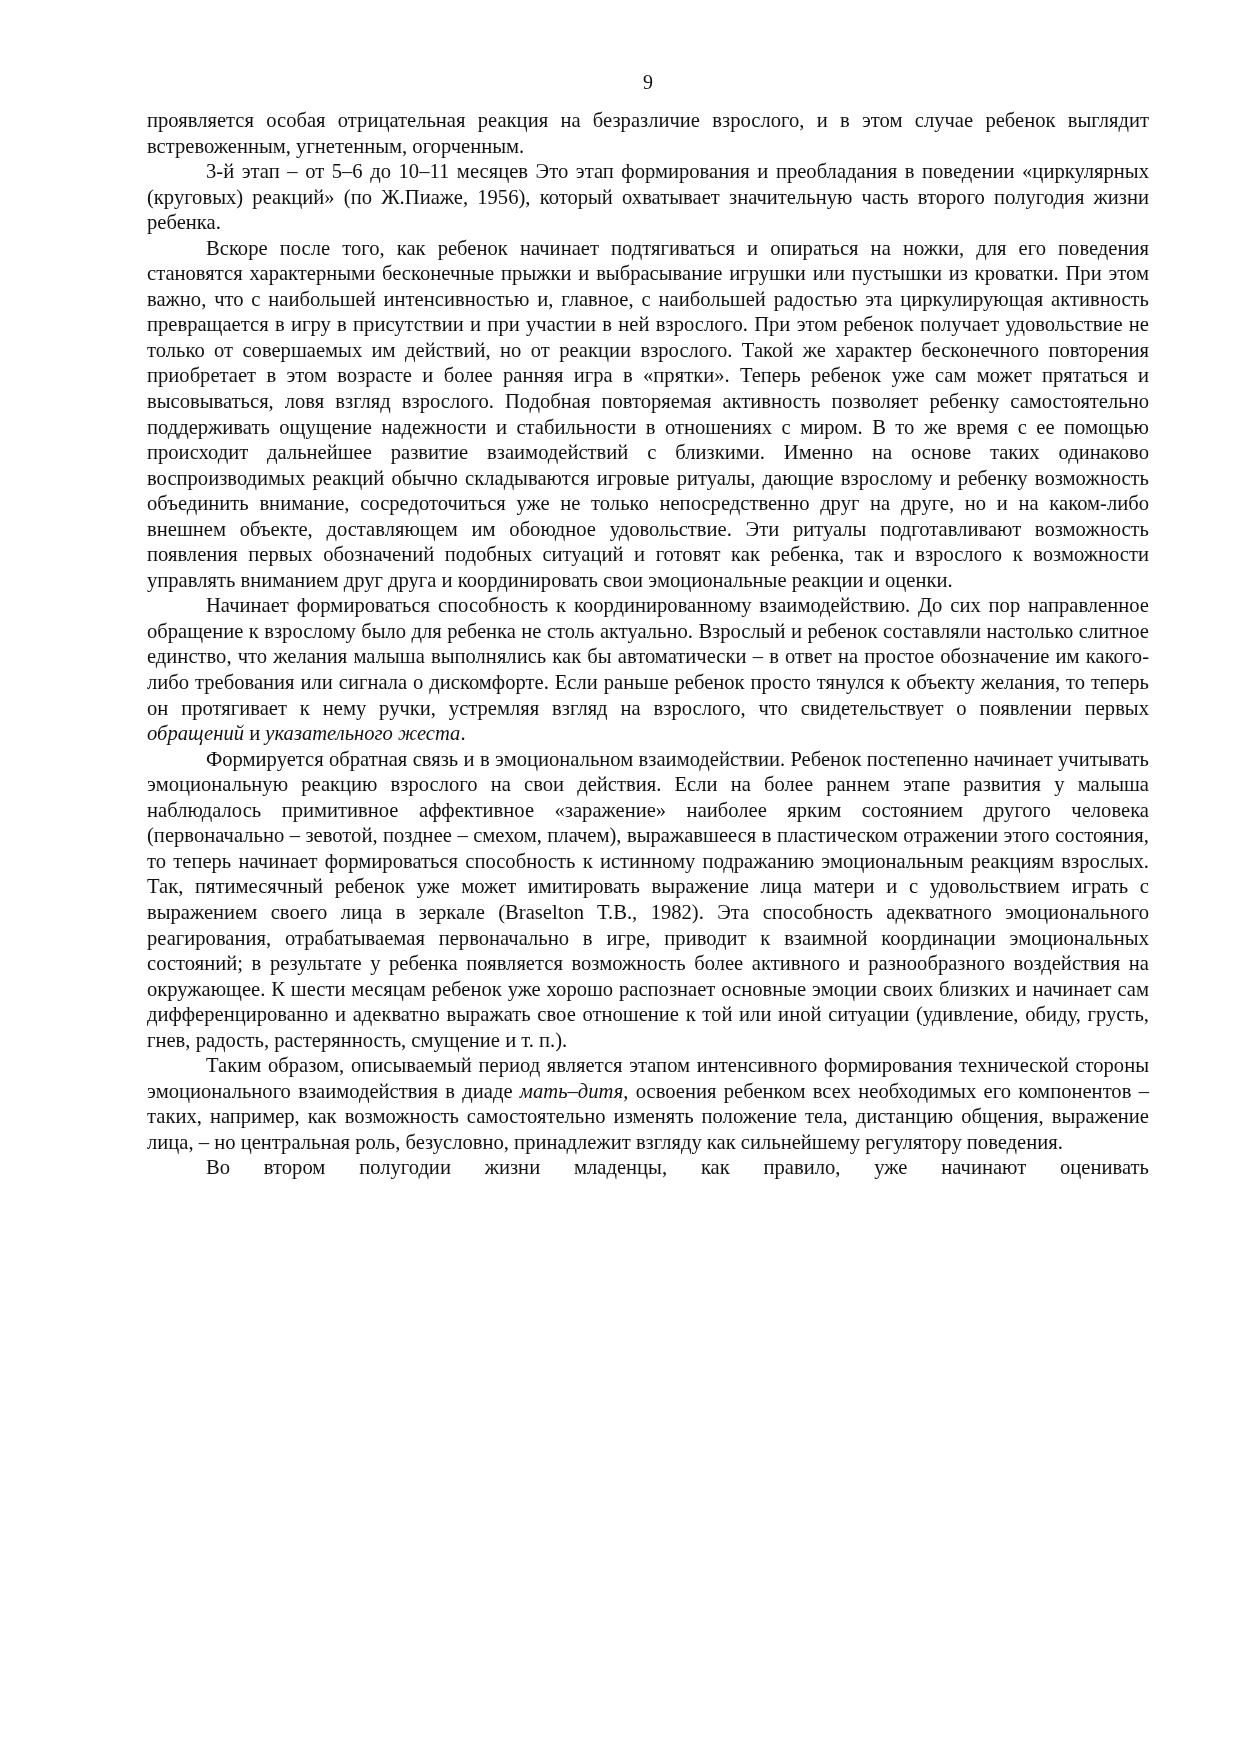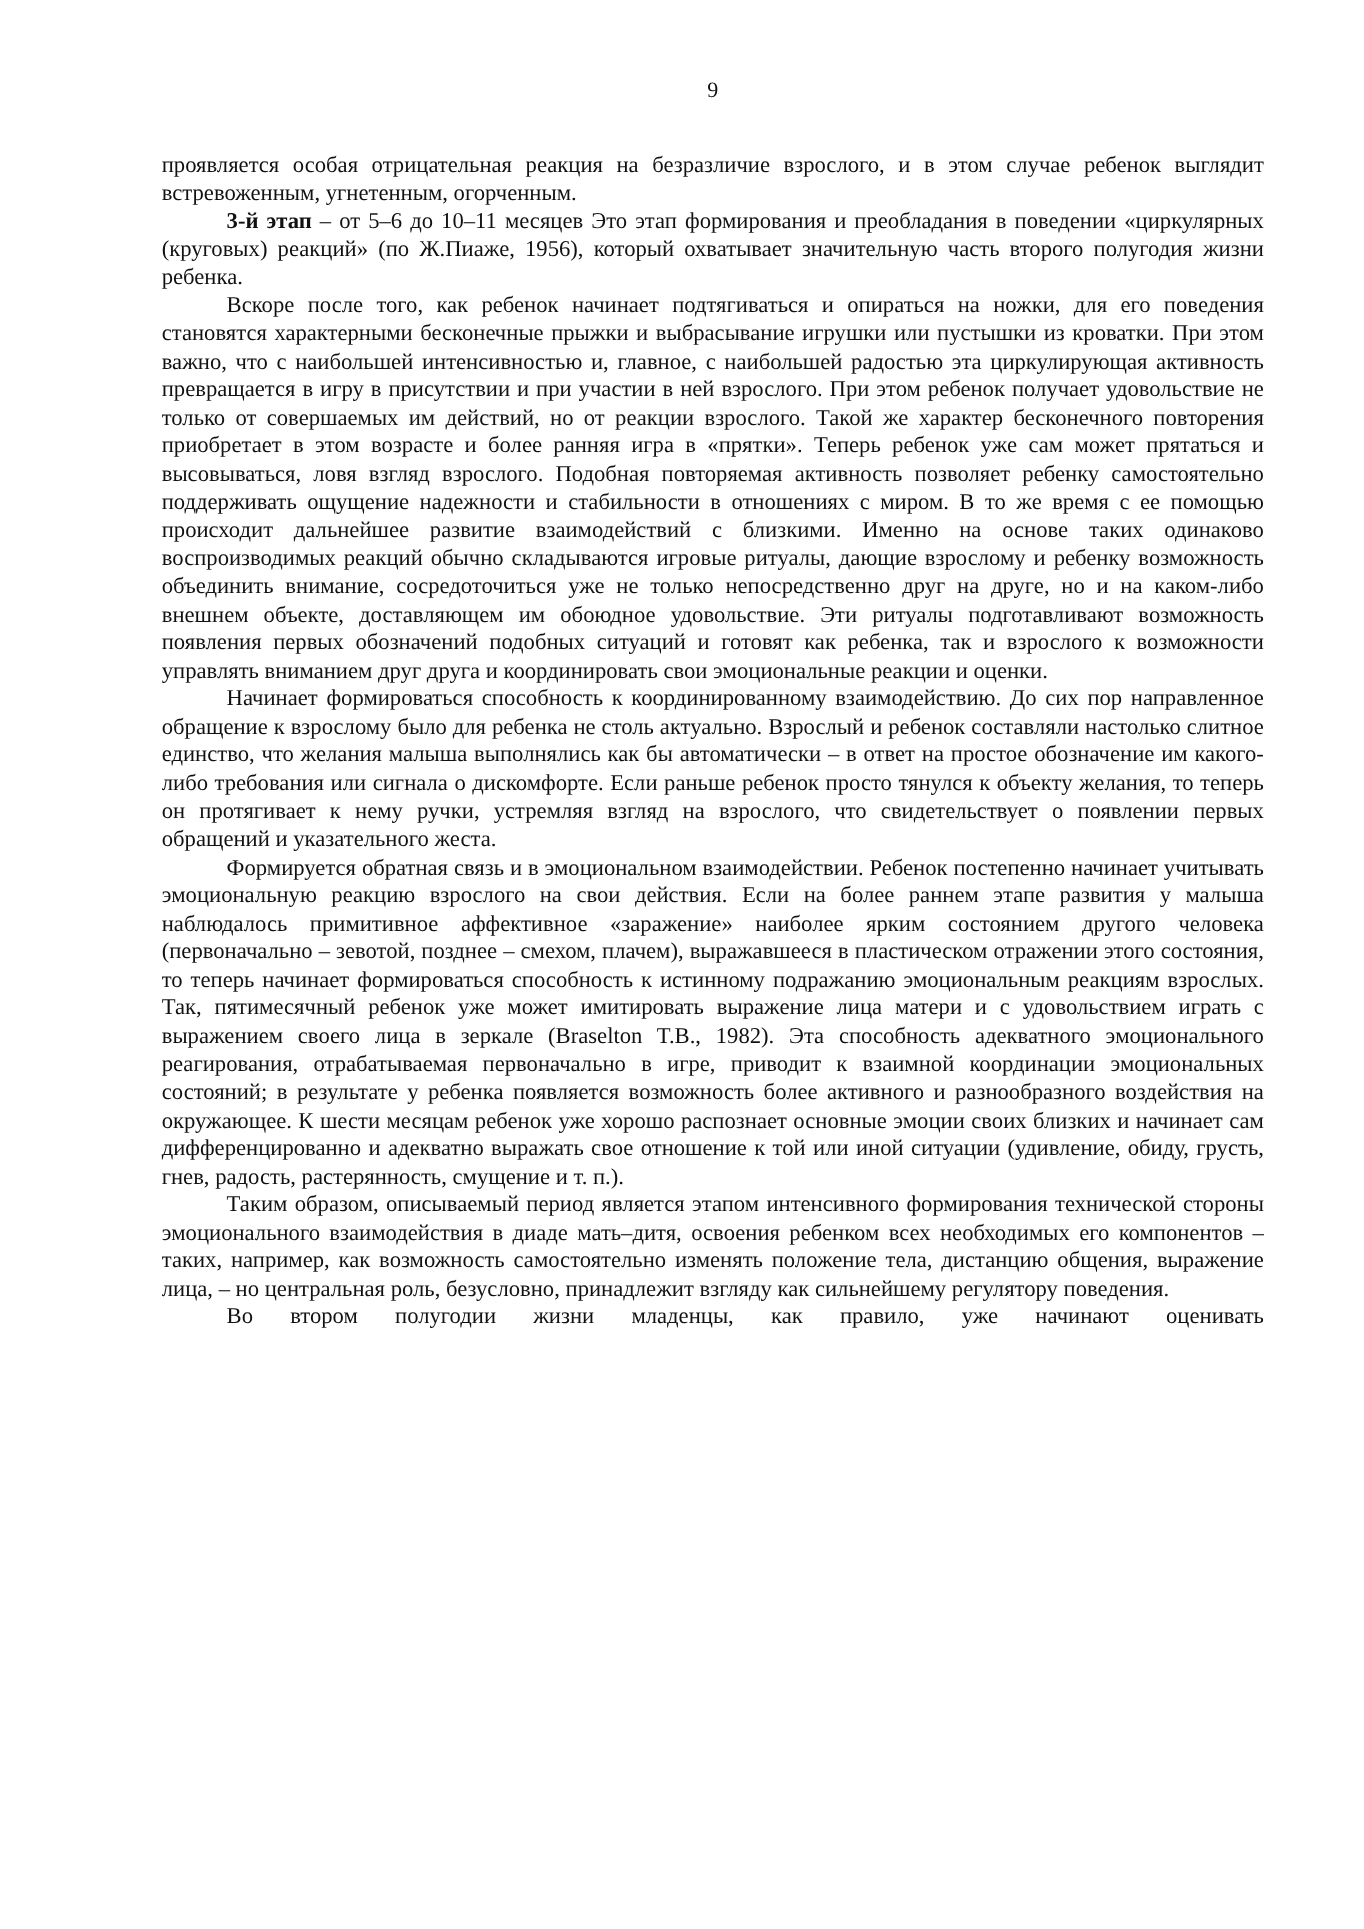--- a/index.html
+++ b/index.html
@@ -24,32 +24,31 @@
     font-size: 20px;
     line-height: 24px;
   }
   .content {
     position: absolute;
     top: 108px;
     left: 147px;
     width: 1002px;
     font-size: 20.6px;
     line-height: 25.55px;
-    margin-top: 30px;
   }
   .content p {
     margin: 0;
     text-align: justify;
     text-indent: 59px;
   }
   .content p.no-indent {
     text-indent: 0;
   }
-  .bold { font-weight: bold; }
-  .italic { }
+  .bold { font-weight: normal; }
+  .italic { font-style: italic; }
 </style>
 </head>
 <body>
 
 <div class="page-number">9</div>
 
 <div class="content">
 
   <p class="no-indent"><span>проявляется особая отрицательная реакция на безразличие взрослого, и в этом случае ребенок выглядит встревоженным, угнетенным, огорченным.</span></p>
 

